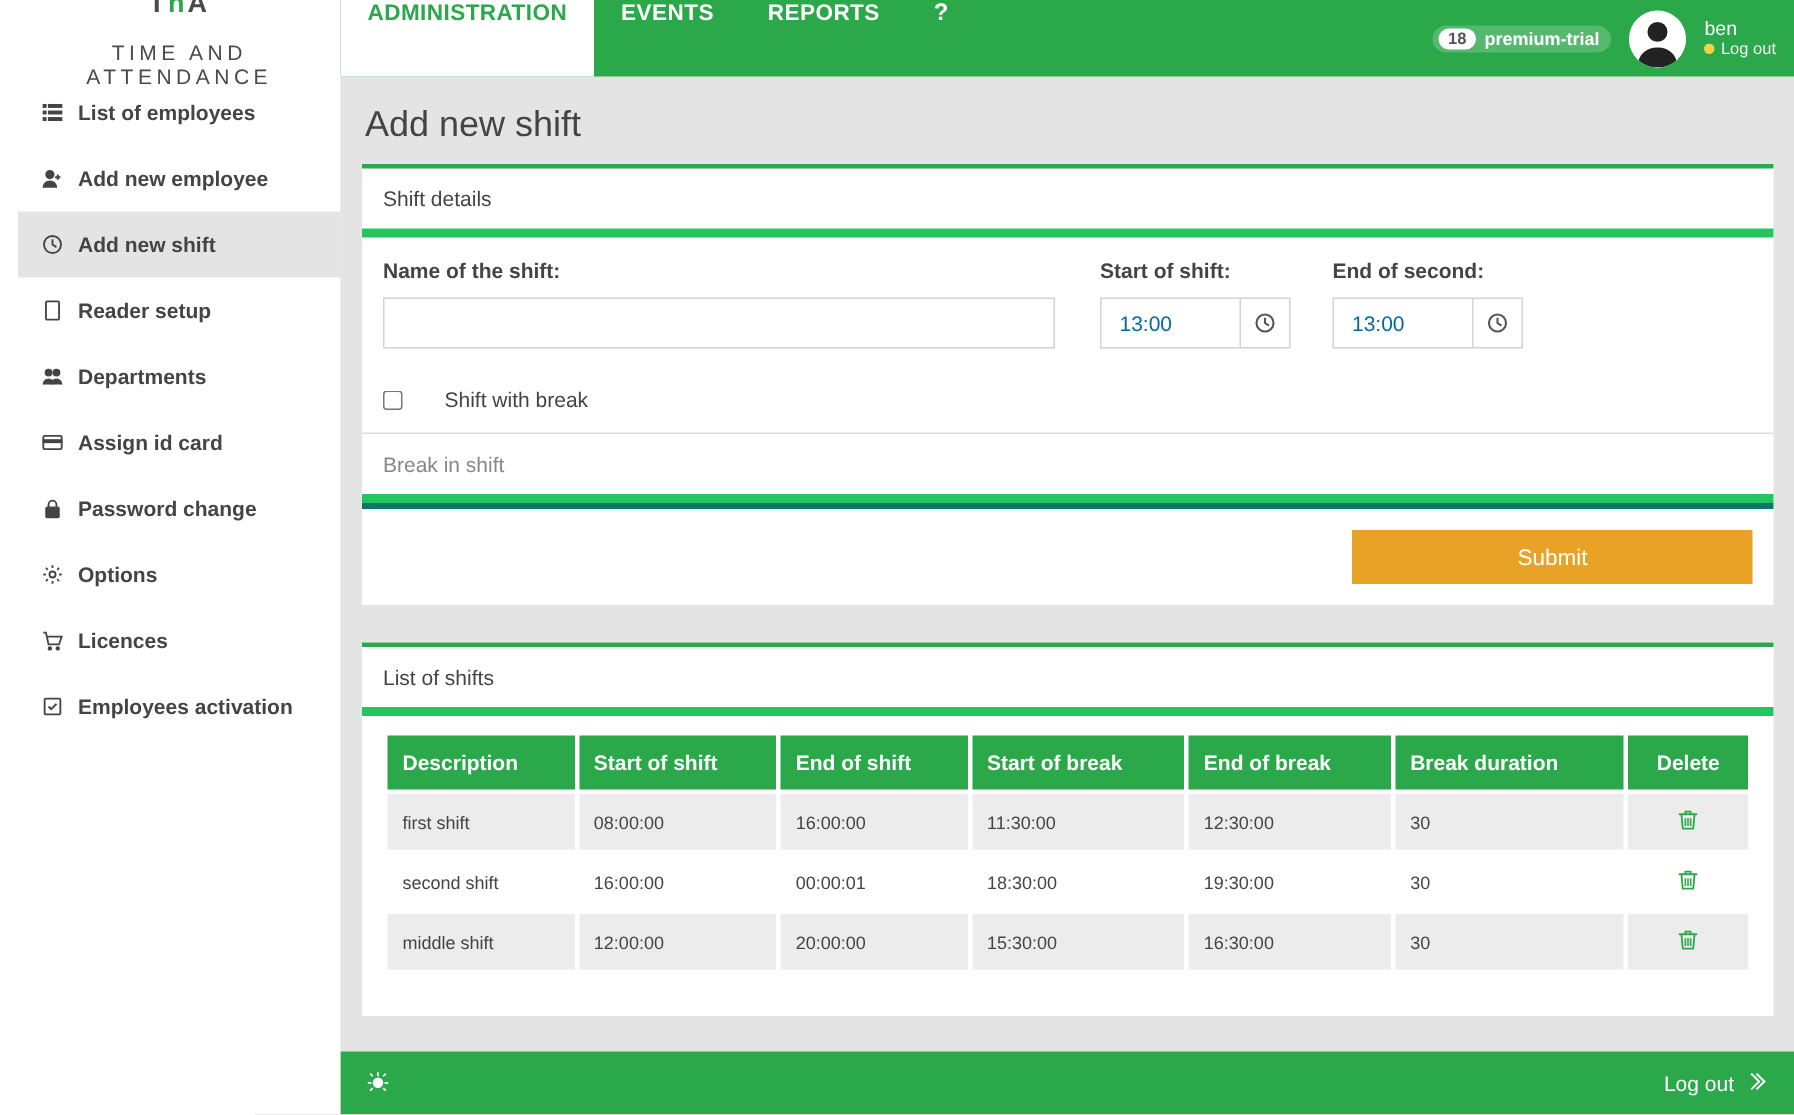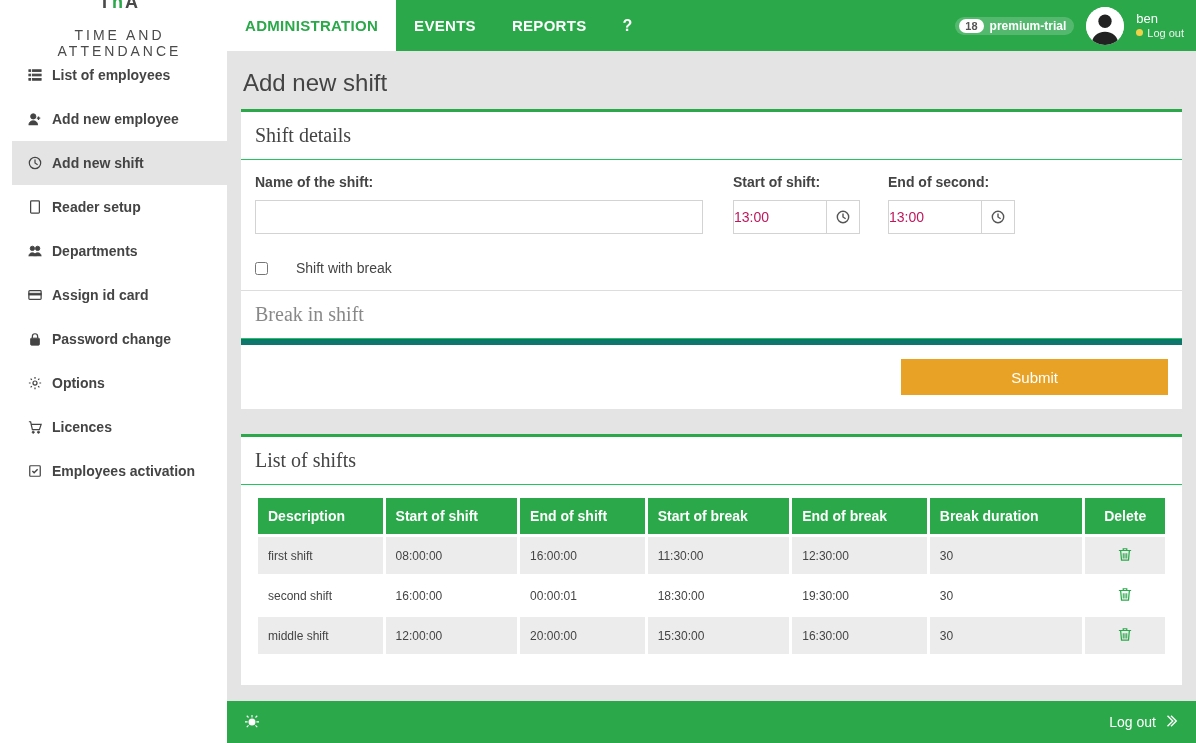--- a/index.html
+++ b/index.html
@@ -17,59 +17,59 @@
   .nav { list-style: none; margin-top: 2px; }
   .nav li { display: flex; align-items: center; padding: 0 14px; height: 44px; cursor: pointer; color: #444; font-weight: 600; font-size: 14px; }
   .nav li.active { background: #e4e4e4; }
   .nav li .nav-icon { width: 18px; height: 18px; margin-right: 8px; display: inline-flex; align-items: center; justify-content: center; }
   .nav li .nav-icon svg { width: 14px; height: 14px; fill: #444; stroke: #444; }
   
   
   .main { flex: 1; display: flex; flex-direction: column; background: #e4e4e4; overflow: hidden; }
   .topbar { height: 51px; background: #2aa84a; display: flex; align-items: center; color: #fff; }
   .topnav { display: flex; height: 100%; }
-  .topnav .tn-item { display: flex; align-items: center; padding: 0 18px; font-weight: 700; font-size: 15px; letter-spacing: 0.3px; cursor: pointer; color: #fff; }
+  .topnav .tn-item { display: flex; align-items: flex-start; padding: 0 18px; font-weight: 700; font-size: 15px; letter-spacing: 0.3px; cursor: pointer; color: #fff; }
   .topnav .tn-item.active { background: #fff; color: #2aa84a; }
   .topnav .help { font-weight: 700; font-size: 16px; }
   .topbar-right { margin-left: auto; display: flex; align-items: center; padding-right: 12px; gap: 12px; }
   .plan-pill { background: rgba(255,255,255,0.2); border-radius: 14px; display: inline-flex; align-items: center; padding: 2px 8px 2px 4px; font-size: 12px; font-weight: 700; color: #fff; }
   .plan-pill .days { background: #fff; color: #555; border-radius: 10px; padding: 1px 6px; font-size: 11px; margin-right: 6px; font-weight: 700; }
   .avatar-blk { display: flex; align-items: center; gap: 12px; }
   .avatar { width: 38px; height: 38px; border-radius: 50%; background: #fff; overflow: hidden; position: relative; }
   .avatar svg { width: 100%; height: 100%; }
   .userbox { display: flex; flex-direction: column; line-height: 1.1; }
   .userbox .uname { font-size: 13px; color: #fff; }
   .userbox .ulogout { font-size: 11px; color: #f1f1f1; display: flex; align-items: center; gap: 4px; }
   .userbox .ulogout .dot { width: 7px; height: 7px; background: #f0d24a; border-radius: 50%; display: inline-block; }
   
   
   .content { flex: 1; overflow-y: auto; padding: 0 14px 0 14px; position: relative; }
   .page-title { font-size: 24px; font-weight: 400; color: #444; padding: 18px 0 12px 2px; }
   .panel { background: #fff; border-top: 3px solid #2aa84a; margin-bottom: 25px; }
-  .panel-header { font-size: 20px; font-weight: 400; color: #444; padding: 12px 14px; border-bottom: 1px solid #22c55e; font-family: Liberation Serif, serif; }
+  .panel-header { font-size: 14px; font-weight: 400; color: #444; padding: 12px 14px; border-bottom: 6px solid #22c55e; }
   .panel-header.grey { color: #888; }
   .panel-body { padding: 14px; }
   
   .details-row { display: flex; gap: 28px; }
   .field { display: flex; flex-direction: column; }
   .field.name { flex: 0 0 448px; }
   .field-label { font-weight: 700; font-size: 14px; color: #444; margin-bottom: 10px; }
   .text-input { height: 34px; border: 1px solid #d3d3d3; padding: 0 10px; font-size: 14px; width: 100%; }
   .time-wrap { display: flex; }
-  .time-input { height: 34px; border: 1px solid #d3d3d3; border-right: none; padding: 0 0; font-size: 14px; width: 93px; color: #be185d; }
+  .time-input { height: 34px; border: 1px solid #d3d3d3; border-right: none; padding: 0 12px; font-size: 14px; width: 93px; color: #0369a1; }
   .time-btn { width: 34px; height: 34px; border: 1px solid #d3d3d3; background: #fff; display: flex; align-items: center; justify-content: center; cursor: pointer; }
   .time-btn svg { width: 14px; height: 14px; fill: none; stroke: #555; stroke-width: 1.6; }
   
   .shift-break-row { margin-top: 26px; display: flex; align-items: center; gap: 28px; }
   .shift-break-row input[type="checkbox"] { width: 13px; height: 13px; }
   .shift-break-row label { font-size: 14px; color: #444; }
   
   .break-section { border-top: 1px solid #ddd; margin: 0; }
   
-  .submit-row { padding: 14px; display: flex; justify-content: flex-end; border-top: 6px solid #0f766e; }
+  .submit-row { padding: 14px; display: flex; justify-content: flex-end; border-top: 4px solid #0f766e; }
   .btn-submit { background: #e8a327; color: #fff; border: none; height: 36px; padding: 0 110px; font-size: 15px; cursor: pointer; }
   
   .list-body { padding: 10px 14px 28px 14px; }
   table { width: 100%; border-collapse: separate; border-spacing: 3px 3px; }
   th { background: #2aa84a; color: #fff; text-align: left; padding: 10px 10px; font-weight: 700; font-size: 14px; }
   th.del { text-align: center; }
   td { padding: 10px 10px; font-size: 12px; color: #444; background: #fff; }
   tbody tr:nth-child(odd) td { background: #ececec; }
   td.del { text-align: center; }
   td.del svg { width: 14px; height: 14px; stroke: #2aa84a; fill: #2aa84a; cursor: pointer; }

